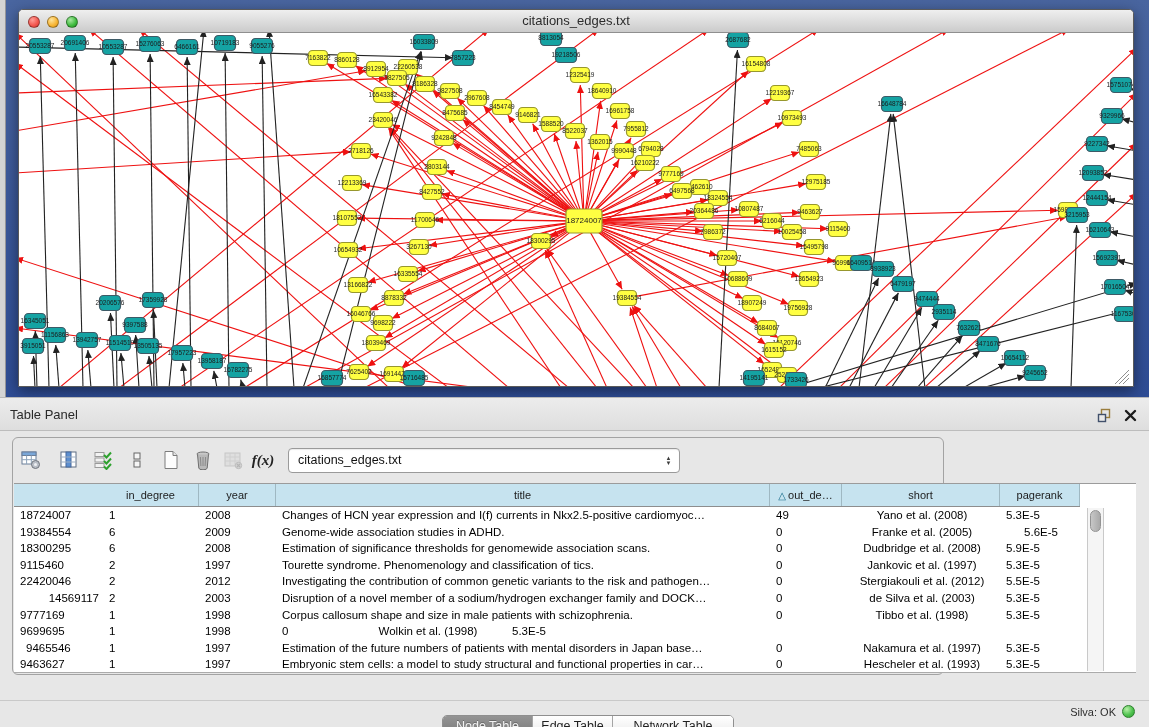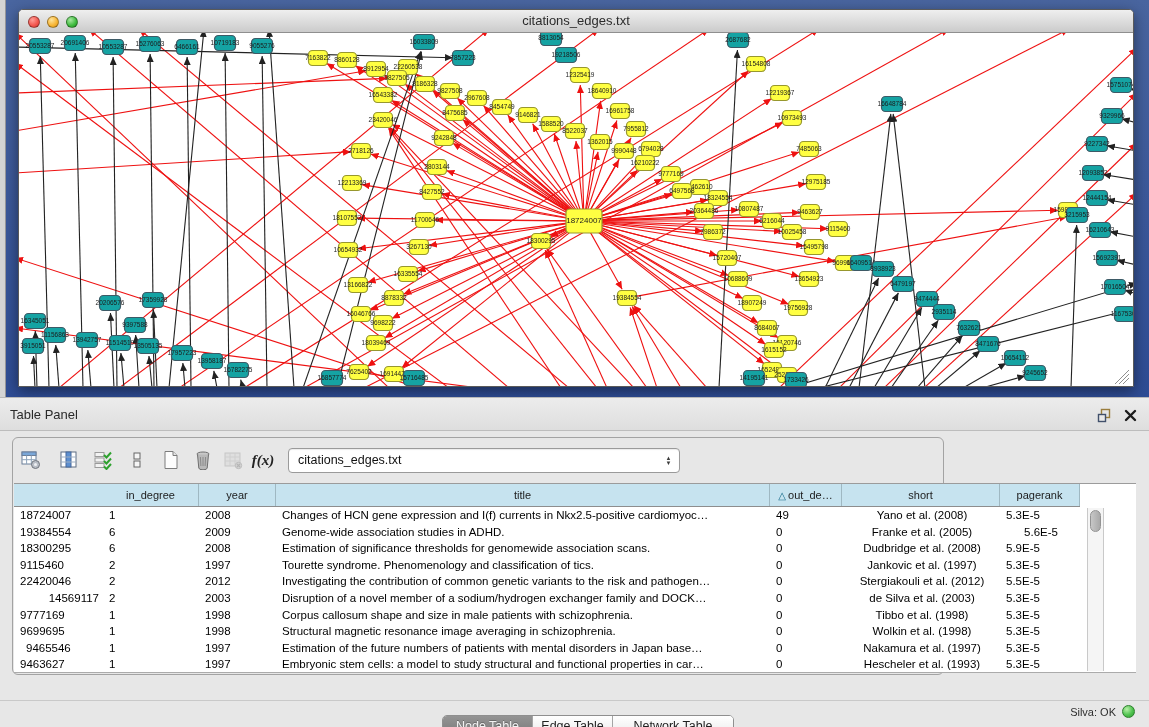--- a/index.html
+++ b/index.html
@@ -825,21 +825,21 @@
           <div class="th" style="width: 494px;">title</div>
           <div class="th" style="width: 72px;"><span class="sort-tri">△</span>out_de…</div>
           <div class="th" style="width: 158px;">short</div>
           <div class="th" style="width: 80px;">pagerank</div>
         </div>
       <div class="tbody" id="tbody">
           <div class="tr">
             <div class="td" style="width: 89px; text-align: left;">18724007</div>
             <div class="td" style="width: 96px; text-align: left;">1</div>
             <div class="td" style="width: 77px; text-align: left;">2008</div>
-            <div class="td" style="width: 494px; text-align: left;">Changes of HCN gene expression and I(f) currents in Nkx2.5-positive cardiomyoc…</div>
+            <div class="td" style="width: 494px; text-align: left;">Changes of HCN year expression and I(f) currents in Nkx2.5-positive cardiomyoc…</div>
             <div class="td" style="width: 72px; text-align: left;">49</div>
             <div class="td" style="width: 158px; text-align: center;">Yano et al. (2008)</div>
             <div class="td" style="width: 80px; text-align: left;">5.3E-5</div>
           </div>
           <div class="tr">
             <div class="td" style="width: 89px; text-align: left;">19384554</div>
             <div class="td" style="width: 96px; text-align: left;">6</div>
             <div class="td" style="width: 77px; text-align: left;">2009</div>
             <div class="td" style="width: 494px; text-align: left;">Genome-wide association studies in ADHD.</div>
             <div class="td" style="width: 72px; text-align: left;">0</div>
@@ -888,21 +888,20 @@
             <div class="td" style="width: 77px; text-align: left;">1998</div>
             <div class="td" style="width: 494px; text-align: left;">Corpus callosum shape and size in male patients with schizophrenia.</div>
             <div class="td" style="width: 72px; text-align: left;">0</div>
             <div class="td" style="width: 158px; text-align: center;">Tibbo et al. (1998)</div>
             <div class="td" style="width: 80px; text-align: left;">5.3E-5</div>
           </div>
           <div class="tr">
             <div class="td" style="width: 89px; text-align: left;">9699695</div>
             <div class="td" style="width: 96px; text-align: left;">1</div>
             <div class="td" style="width: 77px; text-align: left;">1998</div>
-            <div class="td" style="width: 494px; text-align: left;">Structural magnetic resonance image averaging in schizophrenia.</div>
             <div class="td" style="width: 72px; text-align: left;">0</div>
             <div class="td" style="width: 158px; text-align: center;">Wolkin et al. (1998)</div>
             <div class="td" style="width: 80px; text-align: left;">5.3E-5</div>
           </div>
           <div class="tr">
             <div class="td" style="width: 89px; text-align: left; padding-left: 12px;">9465546</div>
             <div class="td" style="width: 96px; text-align: left;">1</div>
             <div class="td" style="width: 77px; text-align: left;">1997</div>
             <div class="td" style="width: 494px; text-align: left;">Estimation of the future numbers of patients with mental disorders in Japan base…</div>
             <div class="td" style="width: 72px; text-align: left;">0</div>

